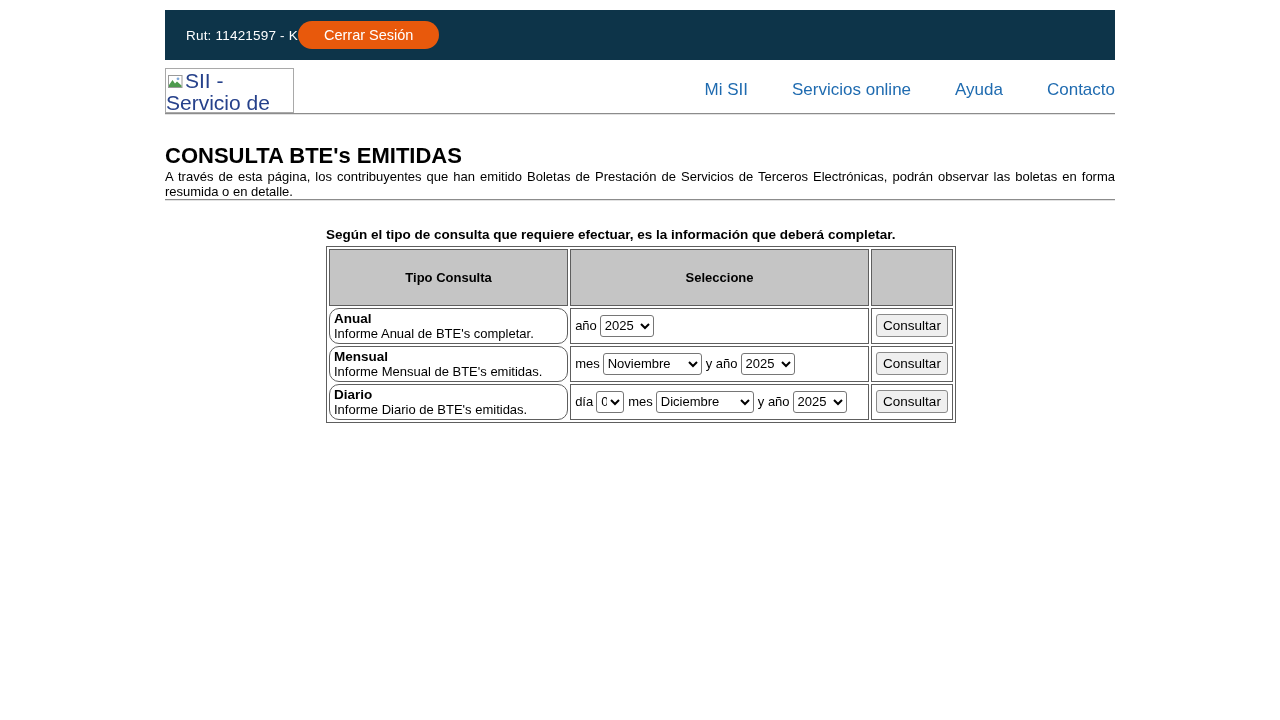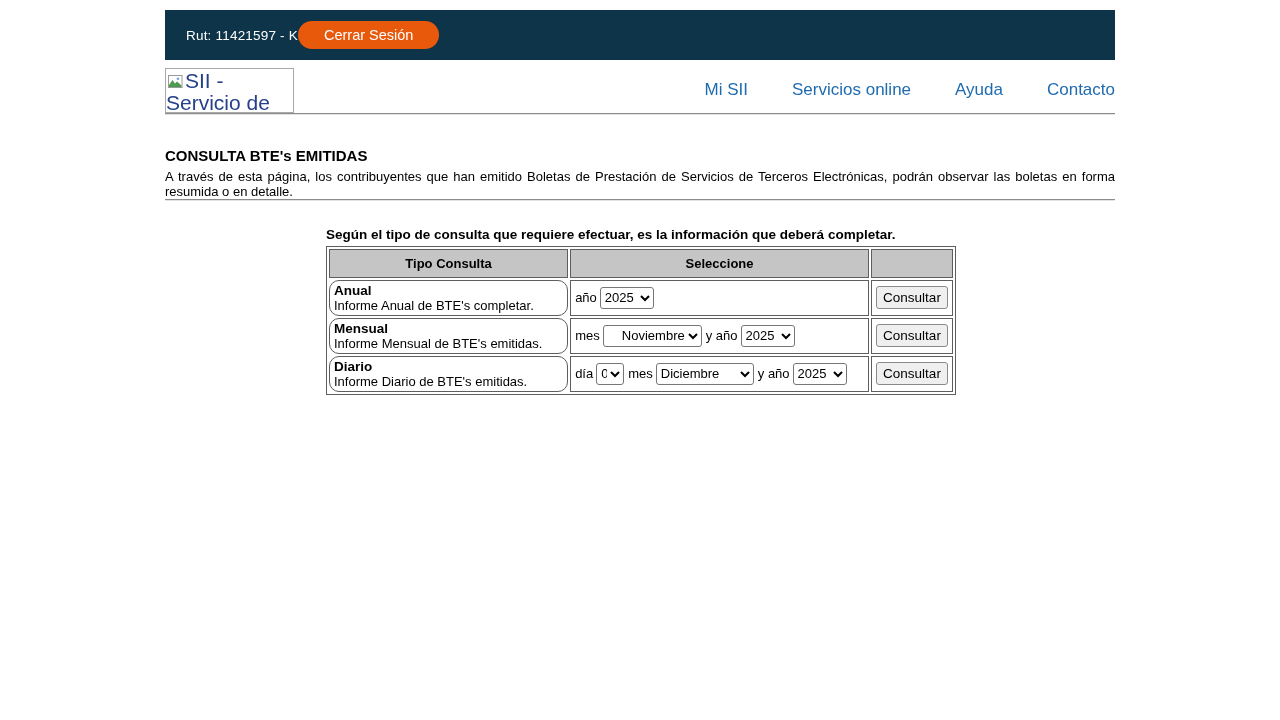--- a/index.html
+++ b/index.html
@@ -37,53 +37,53 @@
   .main-nav { display: flex; gap: 44px; font-size: 17px; }
   .main-nav a { color: #1F6BB0; text-decoration: none; cursor: pointer; }
 
   hr.rule {
     height: 0; border: none; margin: 0;
     border-top: 1px solid #8c8c8c; border-bottom: 1px solid #e2e2e2;
   }
   .rule-1 { margin-top: 13px; }
   .rule-2 { margin-top: 20px; }
 
-  .page-title { font-size: 15px; font-weight: bold; margin: 31px 0 3px 0; line-height: 20px; }
+  .page-title { font-size: 22px; font-weight: bold; margin: 31px 0 3px 0; line-height: 20px; }
   .page-desc { font-size: 13px; line-height: 15px; text-align: justify; margin: 0; }
 
   
   .consulta { margin-left: 161px; width: 630px; margin-top: 26px; }
   .intro { font-weight: bold; font-size: 13.5px; line-height: 15.5px; text-align: justify; margin: 0 0 3px 0; }
 
   table.bte {
     border-collapse: separate; border-spacing: 2px;
     border: 1px solid #5e5e5e; width: 630px; background: #fff;
   }
   table.bte th {
     background: #C5C5C5; border: 1px solid #5e5e5e;
-    font-size: 13px; font-weight: bold; padding: 6px 4px; height: 20px;
+    font-size: 13px; font-weight: bold; padding: 20px 4px; height: 20px;
   }
   table.bte td {
     border: 1px solid #5e5e5e; font-size: 13px;
     padding: 2px 4px; height: 36px; vertical-align: middle;
   }
   .col-tipo { width: 242px; }
   .col-sel  { width: 302px; }
   .col-act  { width: 78px; }
   td.tipo-cell { line-height: 15px; vertical-align: middle; border-radius: 10px; }
   td.tipo-cell b { font-size: 13.5px; }
 
   td.sel-cell label { margin-right: 3px; }
   td.sel-cell select {
     font-size: 13px; font-family: "Liberation Sans", sans-serif;
     margin-right: 4px; height: 22px;
     background: #fff; border: 1px solid #767676; border-radius: 3px;
   }
   .sel-day   { width: 28px; }
-  .sel-month { width: 99px; text-align: right; }
+  .sel-month { width: 99px; }
   .sel-month-wide { width: 98px; }
   .sel-year  { width: 54px; }
 
   .consultar-btn {
     display: block; margin: 3px auto; width: 72px; height: 23px;
     background: #EFEFEF; border: 1px solid #8a8a8a; border-radius: 3px;
     font-size: 13.5px; font-family: "Liberation Sans", sans-serif;
     color: #000; cursor: pointer; padding: 0;
   }
 </style>

